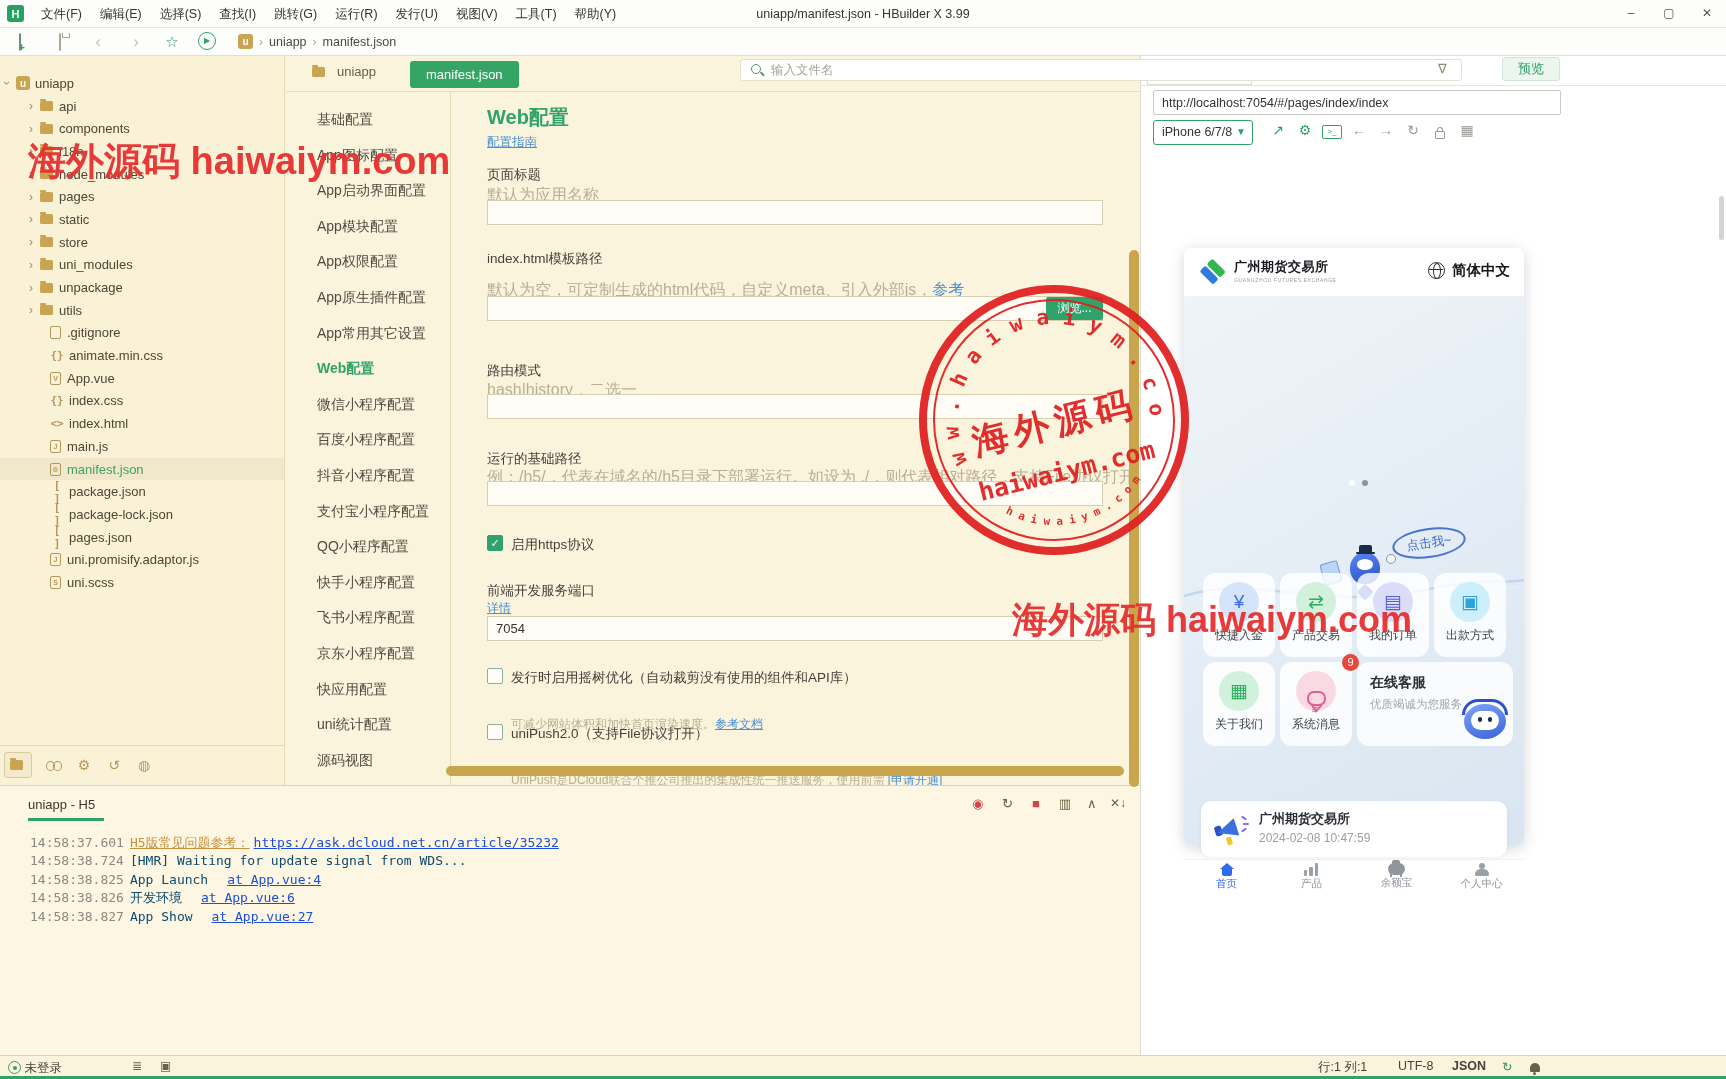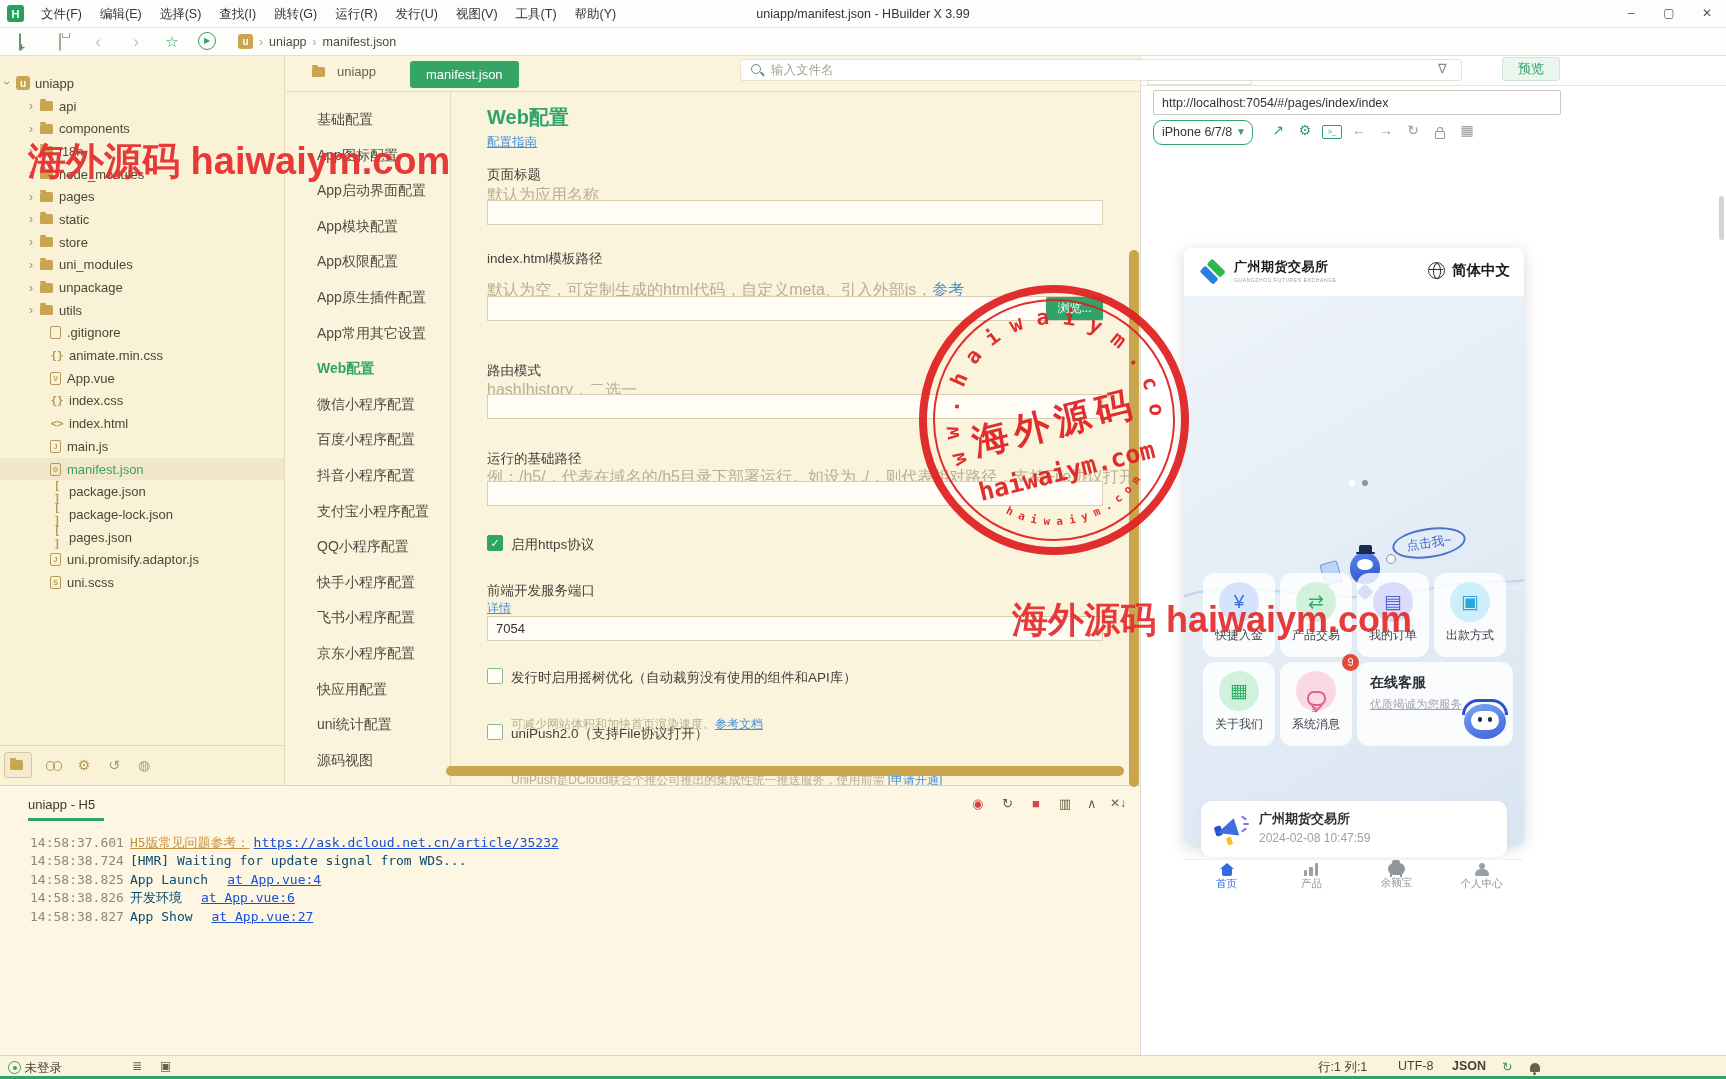--- a/index.html
+++ b/index.html
@@ -103,21 +103,21 @@
   .bell { display:inline-block; width:10px; height:9px; background:#6b6244; border-radius:5px 5px 1px 1px; position:relative; top:2px; }
   .bell::after { content:""; position:absolute; left:3px; bottom:-3px; width:3px; height:3px; background:#6b6244; border-radius:50%; }
 
   
   #browser { position:absolute; left:1140px; top:56px; width:586px; height:999px; background:#fff; border-left:1px solid #dcdcd2; }
   .btab { position:absolute; left:6px; top:4px; height:25px; padding:0 10px; border:1px solid #dcdcdc; background:#fff; display:flex; align-items:center; gap:8px; font-size:13px; color:#333; }
   .btab .x { color:#999; font-size:11px; }
   .btabline { position:absolute; left:0; top:29px; width:586px; height:1px; background:#e4e4e0; }
   .urlbar { position:absolute; left:12px; top:34px; width:408px; height:25px; border:1px solid #c9c9c4; border-radius:2px; background:#fff; }
   .urlbar input { width:100%; height:100%; border:none; outline:none; padding:0 8px; font-size:12.5px; color:#333; font-family:inherit; background:transparent; }
-  .devsel { position:absolute; left:12px; top:64px; width:100px; height:25px; border:1.5px solid #2fa369; border-radius:9px; font-size:12.5px; color:#333; line-height:22px; padding-left:8px; background:#fff; }
+  .devsel { position:absolute; left:12px; top:64px; width:100px; height:25px; border:1.5px solid #2fa369; border-radius:3px; font-size:12.5px; color:#333; line-height:22px; padding-left:8px; background:#fff; }
   .devsel .caret { position:absolute; right:6px; top:0; color:#2fa369; font-size:10px; }
   .bico { position:absolute; top:66px; width:20px; text-align:center; font-size:14px; color:#9a9a94; }
   .bico.green { color:#2fa369; }
   .consbox { font-size:8px; border:1.5px solid #2fa369; border-radius:2px; padding:0 2px; color:#2fa369; height:14px; line-height:11px; top:69px; }
   .lockic { width:10px; height:8px; border:1.5px solid #9a9a94; border-radius:1px; position:relative; top:4px; display:inline-block; }
   .lockic::before { content:""; position:absolute; left:1px; top:-5px; width:4px; height:4px; border:1.5px solid #9a9a94; border-bottom:none; border-radius:3px 3px 0 0; }
   .rscroll { position:absolute; left:578px; top:140px; width:5px; height:44px; background:#d5d5d0; border-radius:3px; }
 
   
   #phone { position:absolute; left:43px; top:192px; width:340px; height:597px; background:#fff; border-radius:8px; box-shadow:0 3px 14px rgba(80,90,110,.25); }
@@ -152,21 +152,21 @@
   .glabel { font-size:12px; color:#3f4347; }
   .c-blue { background:#d6e4fb; color:#3b6fe0; } .c-green { background:#d2f1dc; color:#2fae62; }
   .c-indigo { background:#dadcf9; color:#5560d8; } .c-cyan { background:#cdeefb; color:#2fa3d8; }
   .c-pink { background:#fbd9e3; color:#e2608f; }
   .chat-ic { display:inline-block; width:19px; height:15px; border:2.5px solid #e2608f; border-radius:7px; position:relative; top:9px; }
   .chat-ic::after { content:""; position:absolute; left:3px; bottom:-6px; width:7px; height:7px; background:transparent; border-left:2.5px solid #e2608f; border-bottom:2.5px solid #e2608f; transform:rotate(-45deg) skew(-10deg); }
   .chat-ic::before { content:"≡"; position:absolute; left:3px; top:-4px; font-size:11px; color:#e2608f; }
   .badge9 { position:absolute; width:17px; height:17px; background:#e8483a; color:#fff; border-radius:50%; font-size:11px; line-height:17px; text-align:center; z-index:3; }
   .servcard { position:absolute; width:156px; height:84px; background:rgba(255,255,255,.82); border-radius:12px; }
   .servtitle { position:absolute; left:13px; top:12px; font-size:14px; font-weight:bold; color:#2b2f33; }
-  .servsub { position:absolute; left:13px; top:34px; width:92px; font-size:11.5px; color:#a0a6ad; line-height:16px;text-decoration:underline; }
+  .servsub { position:absolute; left:13px; top:34px; width:92px; font-size:11.5px; color:#a0a6ad; line-height:16px; }
   .cs-bot { position:absolute; right:5px; bottom:5px; width:46px; height:42px; }
   .cs-head { position:absolute; left:2px; top:5px; width:42px; height:35px; background:linear-gradient(160deg,#7fa4f5,#3a63da); border-radius:50%; }
   .cs-face { position:absolute; left:9px; top:12px; width:28px; height:19px; background:#fff; border-radius:10px; }
   .cs-eye1,.cs-eye2 { position:absolute; top:18px; width:4px; height:5px; background:#1a2a4a; border-radius:2px; }
   .cs-eye1 { left:16px; } .cs-eye2 { left:26px; }
   .cs-band { position:absolute; left:0; top:0; width:46px; height:16px; border:3px solid #2b50c8; border-bottom:none; border-radius:20px 20px 0 0; }
   .notice { position:absolute; left:17px; top:505px; width:306px; height:56px; background:#fff; border-radius:10px; box-shadow:0 1px 4px rgba(120,130,150,.12); }
   .mega { position:absolute; left:14px; top:12px; width:34px; height:32px; }
   .mega .cone { position:absolute; left:2px; top:8px; width:0; height:0; border-right:20px solid #3e6fe0; border-top:9px solid transparent; border-bottom:9px solid transparent; transform:rotate(-18deg); }
   .mega .mouth { position:absolute; left:0px; top:13px; width:7px; height:10px; background:#2b50c8; border-radius:2px; transform:rotate(-18deg); }

